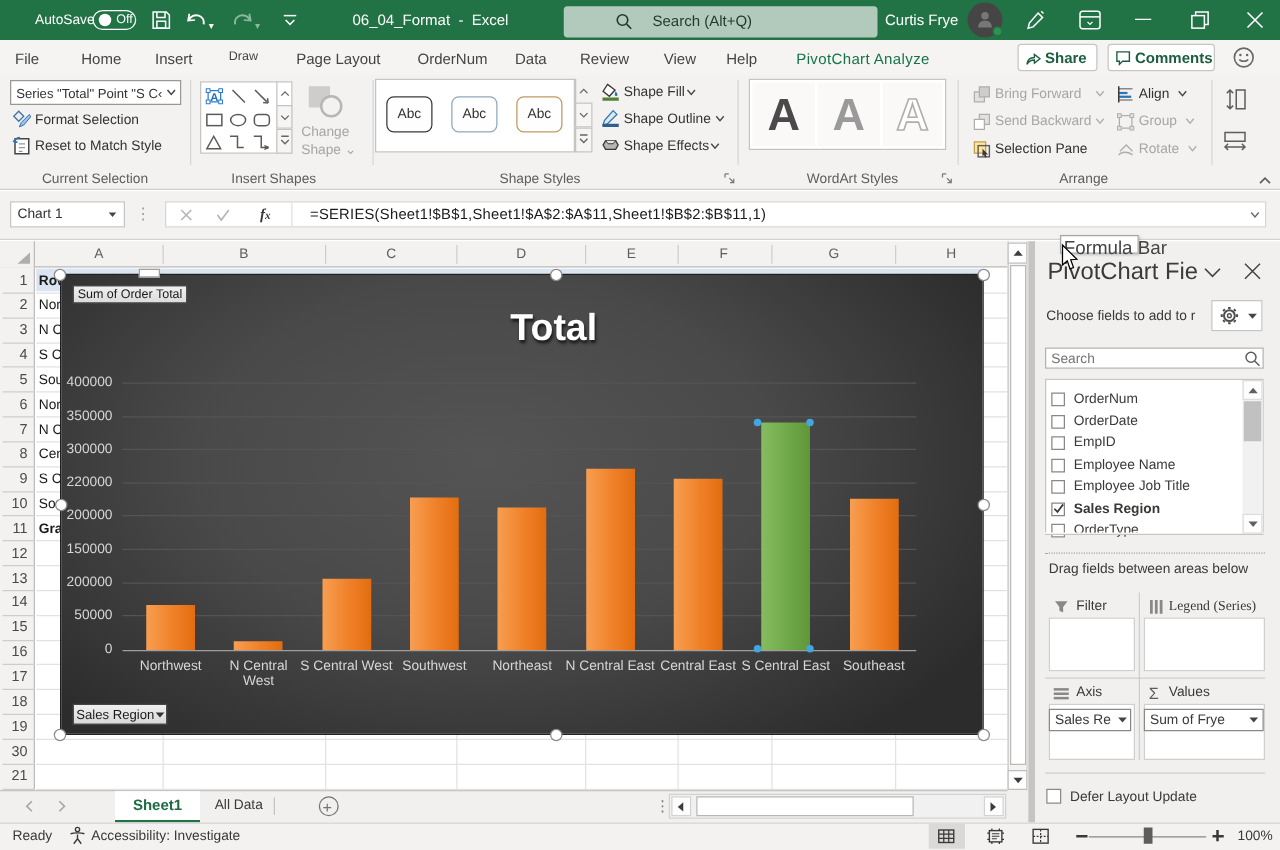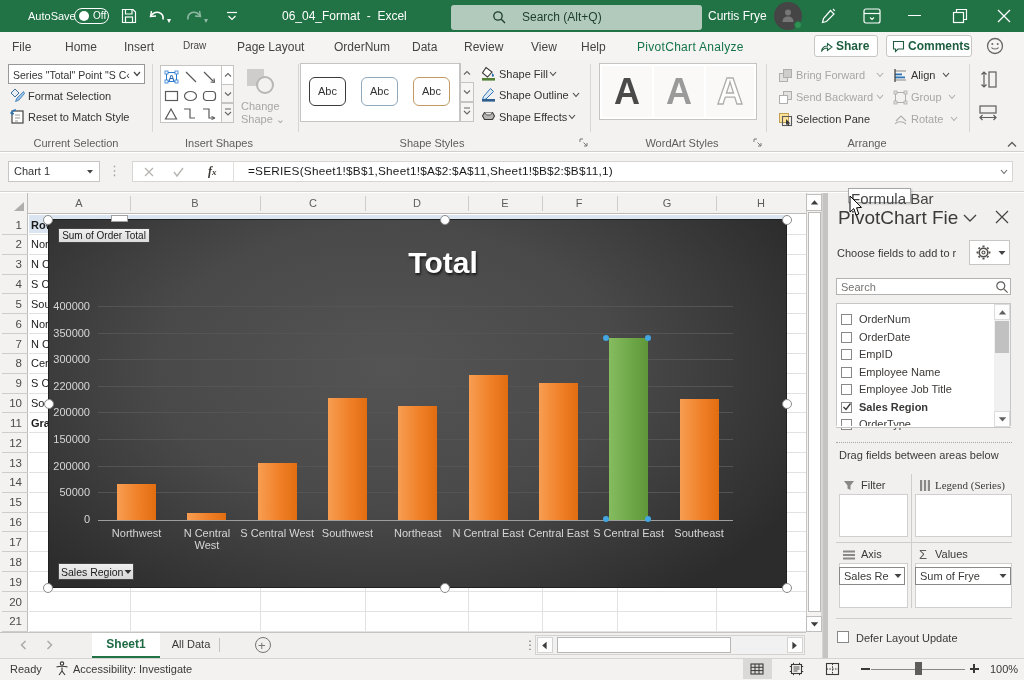--- a/index.html
+++ b/index.html
@@ -359,21 +359,21 @@
 <div class="t" style="left:0;top:496.3px;width:22px;text-align:right;color:#4a4a4a;font-size:11.5px;">15</div>
 <div class="a" style="left:2px;top:511.6px;width:26px;height:1px;background:#cfcdcb;"></div>
 <div class="t" style="left:0;top:516.1px;width:22px;text-align:right;color:#4a4a4a;font-size:11.5px;">16</div>
 <div class="a" style="left:2px;top:531.4px;width:26px;height:1px;background:#cfcdcb;"></div>
 <div class="t" style="left:0;top:535.9px;width:22px;text-align:right;color:#4a4a4a;font-size:11.5px;">17</div>
 <div class="a" style="left:2px;top:551.3px;width:26px;height:1px;background:#cfcdcb;"></div>
 <div class="t" style="left:0;top:555.8px;width:22px;text-align:right;color:#4a4a4a;font-size:11.5px;">18</div>
 <div class="a" style="left:2px;top:571.1px;width:26px;height:1px;background:#cfcdcb;"></div>
 <div class="t" style="left:0;top:575.6px;width:22px;text-align:right;color:#4a4a4a;font-size:11.5px;">19</div>
 <div class="a" style="left:2px;top:591.0px;width:26px;height:1px;background:#cfcdcb;"></div>
-<div class="t" style="left:0;top:595.5px;width:22px;text-align:right;color:#4a4a4a;font-size:11.5px;">20</div>
+<div class="t" style="left:0;top:595.5px;width:22px;text-align:right;color:#4a4a4a;font-size:11.5px;">30</div>
 <div class="a" style="left:2px;top:610.8px;width:26px;height:1px;background:#cfcdcb;"></div>
 <div class="t" style="left:0;top:615.3px;width:22px;text-align:right;color:#4a4a4a;font-size:11.5px;">21</div>
 <div class="a" style="left:2px;top:630.6px;width:26px;height:1px;background:#cfcdcb;"></div>
 <div class="a" style="left:130px;top:215px;width:1px;height:417px;background:#e2e2e2;"></div>
 <div class="a" style="left:260px;top:215px;width:1px;height:417px;background:#e2e2e2;"></div>
 <div class="a" style="left:365px;top:215px;width:1px;height:417px;background:#e2e2e2;"></div>
 <div class="a" style="left:468px;top:215px;width:1px;height:417px;background:#e2e2e2;"></div>
 <div class="a" style="left:542px;top:215px;width:1px;height:417px;background:#e2e2e2;"></div>
 <div class="a" style="left:617px;top:215px;width:1px;height:417px;background:#e2e2e2;"></div>
 <div class="a" style="left:716px;top:215px;width:1px;height:417px;background:#e2e2e2;"></div>

